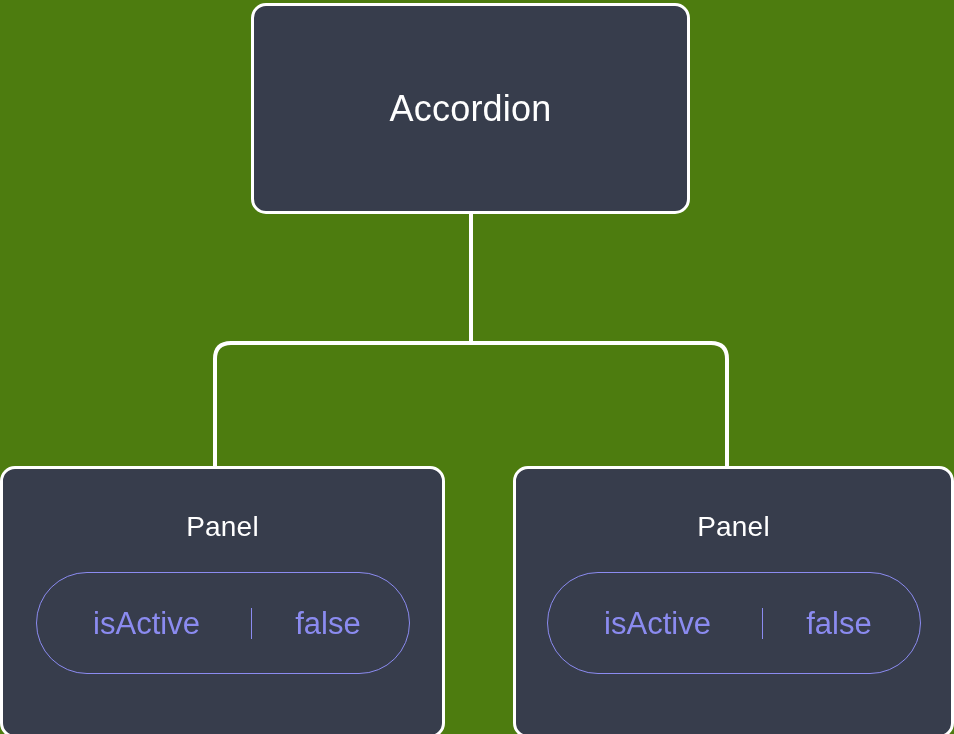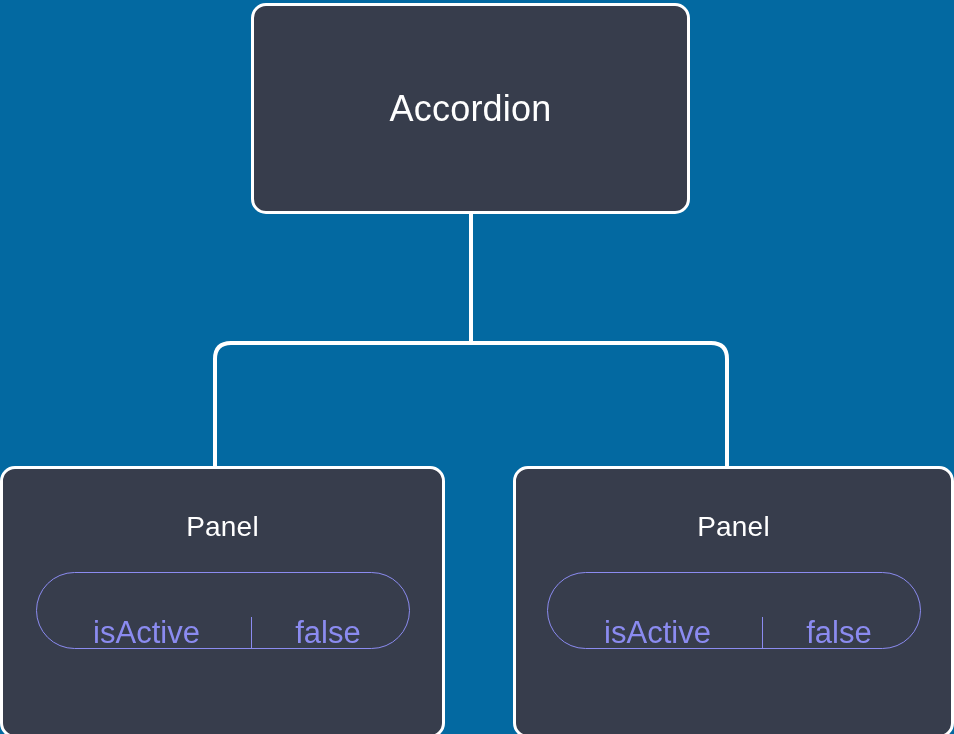--- a/index.html
+++ b/index.html
@@ -74,25 +74,25 @@
     white-space: nowrap;
   }
   .node-panel .node-title {
     font-size: 28px;
   }
 
   
   .badge {
     margin-top: 31px;
     box-sizing: border-box;
-    height: 77px;
+    height: 102px;
     border: 1.6px solid #8b8bf0;
     border-radius: 52px;
     display: flex;
-    align-items: flex-end;
+    align-items: center;
     background: transparent;
   }
   .badge-left  { width: 374px; }
   .badge-right { width: 374px; }
 
   .badge-cell {
     display: flex;
     align-items: center;
     justify-content: center;
     color: #8b8bf0;
@@ -108,21 +108,21 @@
     border-right: 1.6px solid #8b8bf0;
   }
   .badge-val {
     flex: 1 1 auto;
     padding-right: 4px;
   }
 </style>
 </head>
 <body>
 
-<div id="stage" style="background: #0369a1;">
+<div id="stage" style="background: #4d7c0f;">
 
   <svg id="edges" viewBox="0 0 954 734" width="954" height="734" fill="none">
 
     <path d="M 471 212 L 471 343" stroke="#ffffff" stroke-width="4" stroke-linecap="butt"></path>
 
     <path d="M 215 468 L 215 359 Q 215 343 231 343 L 711 343 Q 727 343 727 359 L 727 468" stroke="#ffffff" stroke-width="4" stroke-linecap="butt" stroke-linejoin="round"></path>
   </svg>
 
   <div class="node node-root" style="background: rgb(55, 61, 76); border-color: rgb(255, 255, 255);">
     <span class="node-title" style="color: rgb(255, 255, 255);">Accordion</span>

